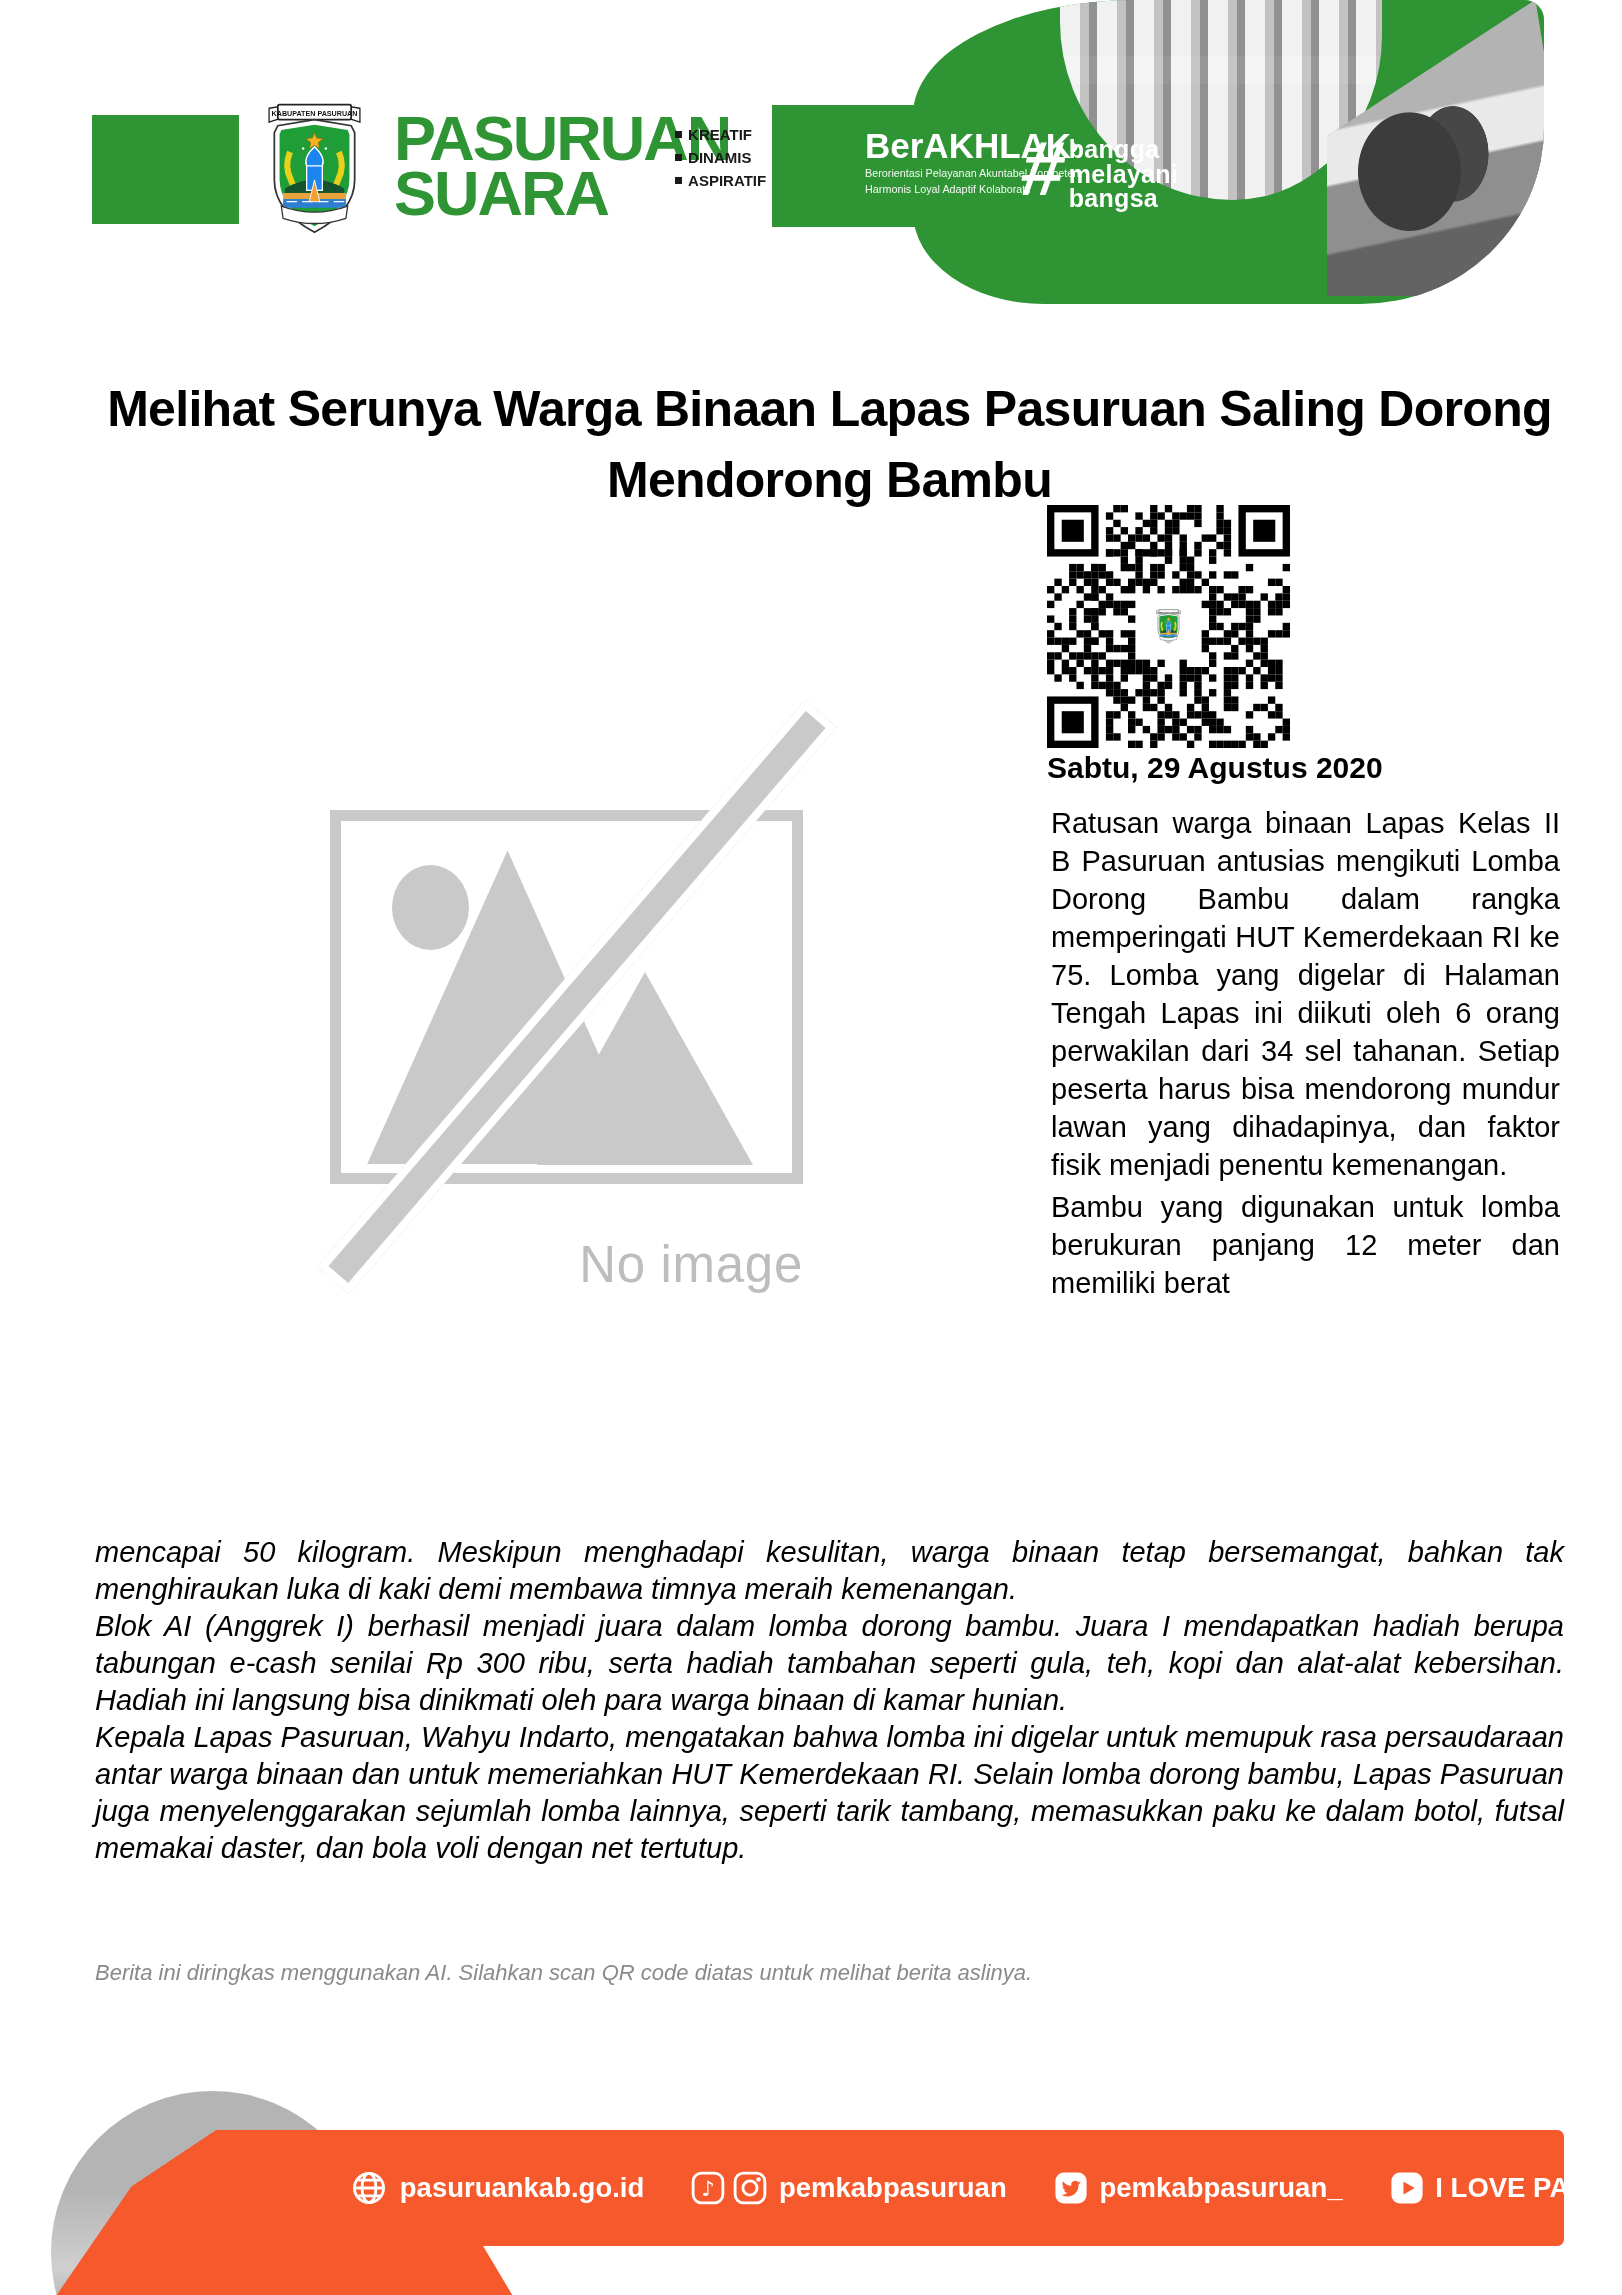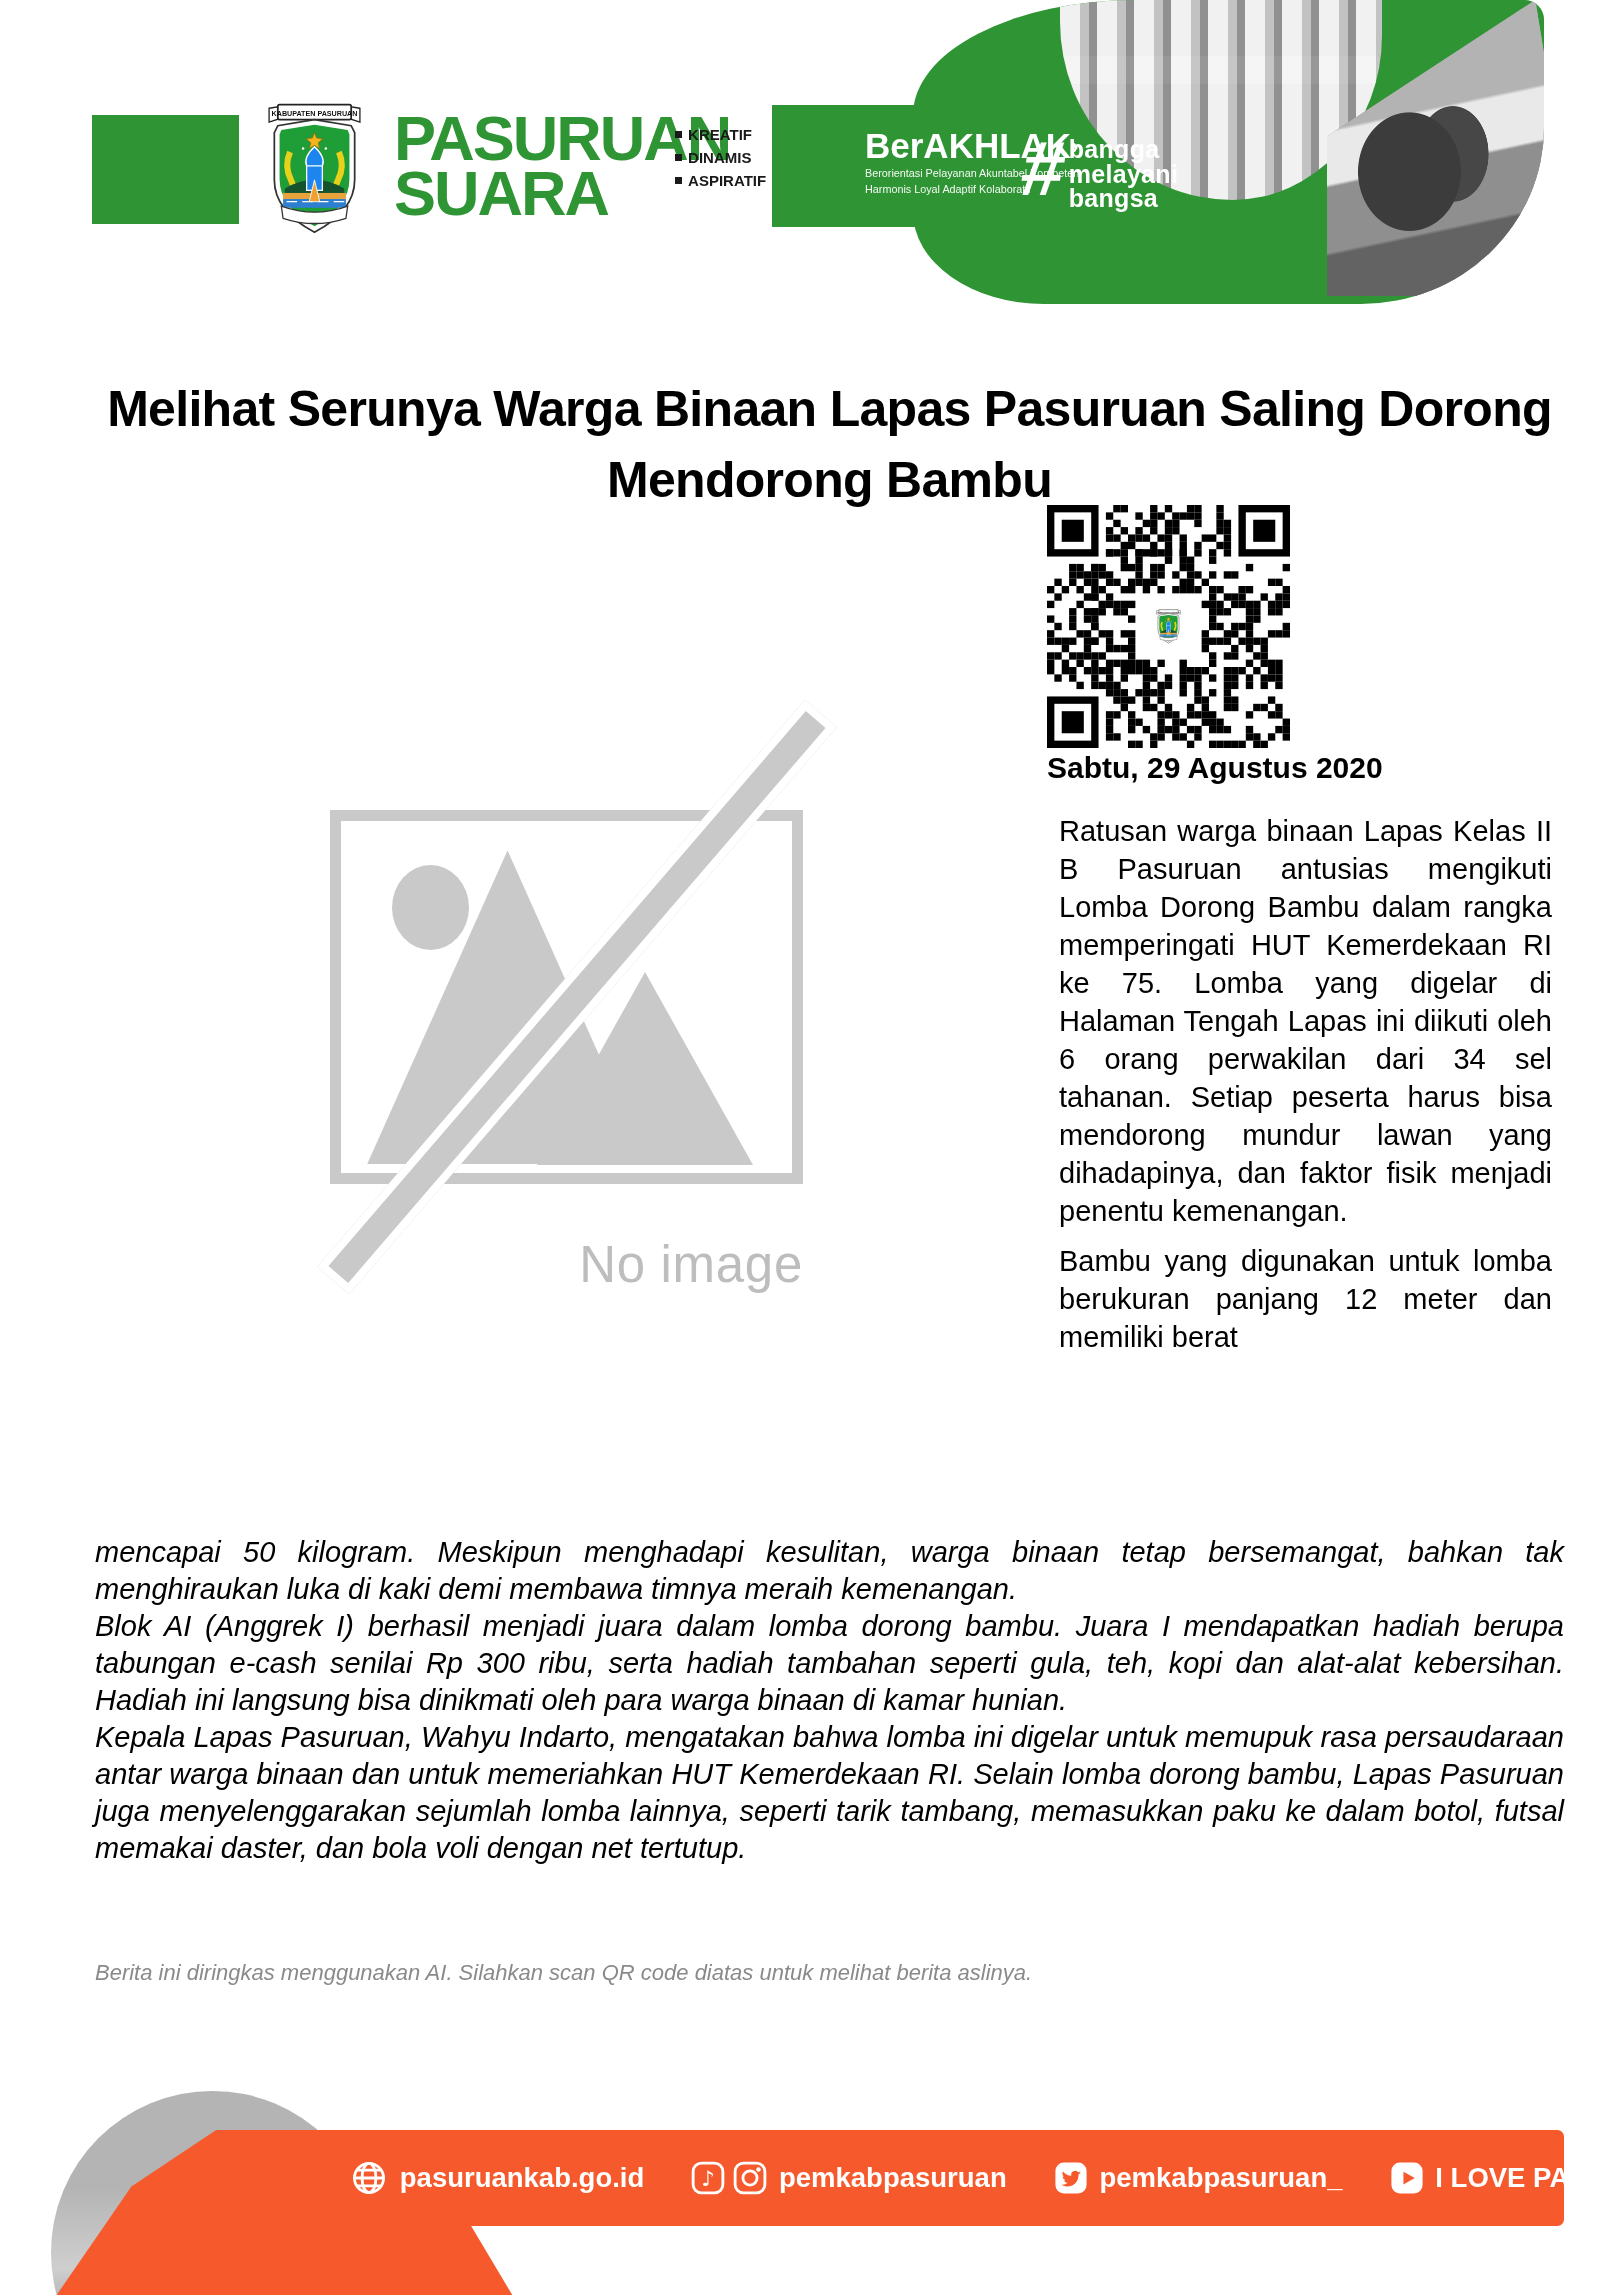--- a/index.html
+++ b/index.html
@@ -47,21 +47,21 @@
   
   .title{position:absolute;left:95px;width:1469px;top:340px;text-align:center;
          font-size:50px;font-weight:bold;line-height:1.42;letter-spacing:-0.7px;}
   .qr{position:absolute;left:1047px;top:505px;width:243px;height:243px;}
   .qr svg{display:block;}
   .qr .qr-crest{position:absolute;left:50%;top:50%;transform:translate(-50%,-50%);
       background:#fff;padding:2.6px 6.5px;border-radius:3.9px;}
   .date{position:absolute;left:1047px;top:751px;font-size:30px;font-weight:bold;}
   .colright{position:absolute;left:1047px;top:800px;width:517px;
             font-size:29px;line-height:38px;text-align:justify;}
-  .colright p{margin:12px;}
+  .colright p{margin:4px;}
   .fullw{position:absolute;left:95px;top:1534px;width:1469px;
          font-size:29px;line-height:37px;text-align:justify;font-style:italic;}
   .fullw p{margin:0;}
   .ai-note{position:absolute;left:95px;top:1960px;width:1469px;
            font-size:22px;font-style:italic;color:#8a8a8a;}
   
   .noimg-frame{position:absolute;left:330px;top:810px;width:473px;height:374px;
                border:11px solid #c9c9c9;box-sizing:border-box;overflow:hidden;}
   .noimg-sun{position:absolute;left:51px;top:44px;width:77px;height:85px;border-radius:50%;background:#c9c9c9;}
   .noimg-mtn1{position:absolute;left:26px;top:29.4px;width:281px;height:314px;background:#c9c9c9;
@@ -82,21 +82,21 @@
       radial-gradient(ellipse 65px 29.4px at 20% 74%, #fff 0 60%, rgba(255,255,255,0) 61%),
       linear-gradient(#b4b4b4 0 30%, #cfcfcf 55%, #9a9a9a 75%, #6f6f6f 100%);}
   .foot-peak{position:absolute;left:59px;top:46px;width:216px;height:216px;background:
       linear-gradient(200deg,#7d7d7d, #4f4f4f 70%);
       clip-path:polygon(42% 0, 0 100%, 100% 86%, 100% 100%, 0 100%);}
   .foot-gap-hill{position:absolute;left:258px;top:2233px;width:204px;height:63px;
       border-radius:105px 105px 0 0 / 63px 63px 0 0;
       background:linear-gradient(#6e6e6e,#2f2f2f 60%);z-index:3;}
   .foot-leg{position:absolute;left:56px;top:2130px;width:471px;height:166px;background:var(--orange);
       clip-path:polygon(34% 0, 76% 0, 97% 100%, 0 100%, 16% 34%);z-index:4;}
-  .foot-bar{position:absolute;left:216px;top:2130px;right:59px;height:96px;background:var(--orange);
+  .foot-bar{position:absolute;left:216px;top:2130px;right:59px;height:116px;background:var(--orange);
       border-radius:62px 6.5px 6.5px 6.5px;z-index:5;
       display:flex;align-items:center;padding-left:134px;box-sizing:border-box;}
   .fitem{display:flex;align-items:center;margin-right:47px;color:#fff;font-weight:bold;
          font-size:27.5px;white-space:nowrap;}
   .fitem svg{margin-right:11.8px;display:block;}
   .fitem .ic2{margin-left:-3.9px;}
 </style>
 </head>
 <body>
 

